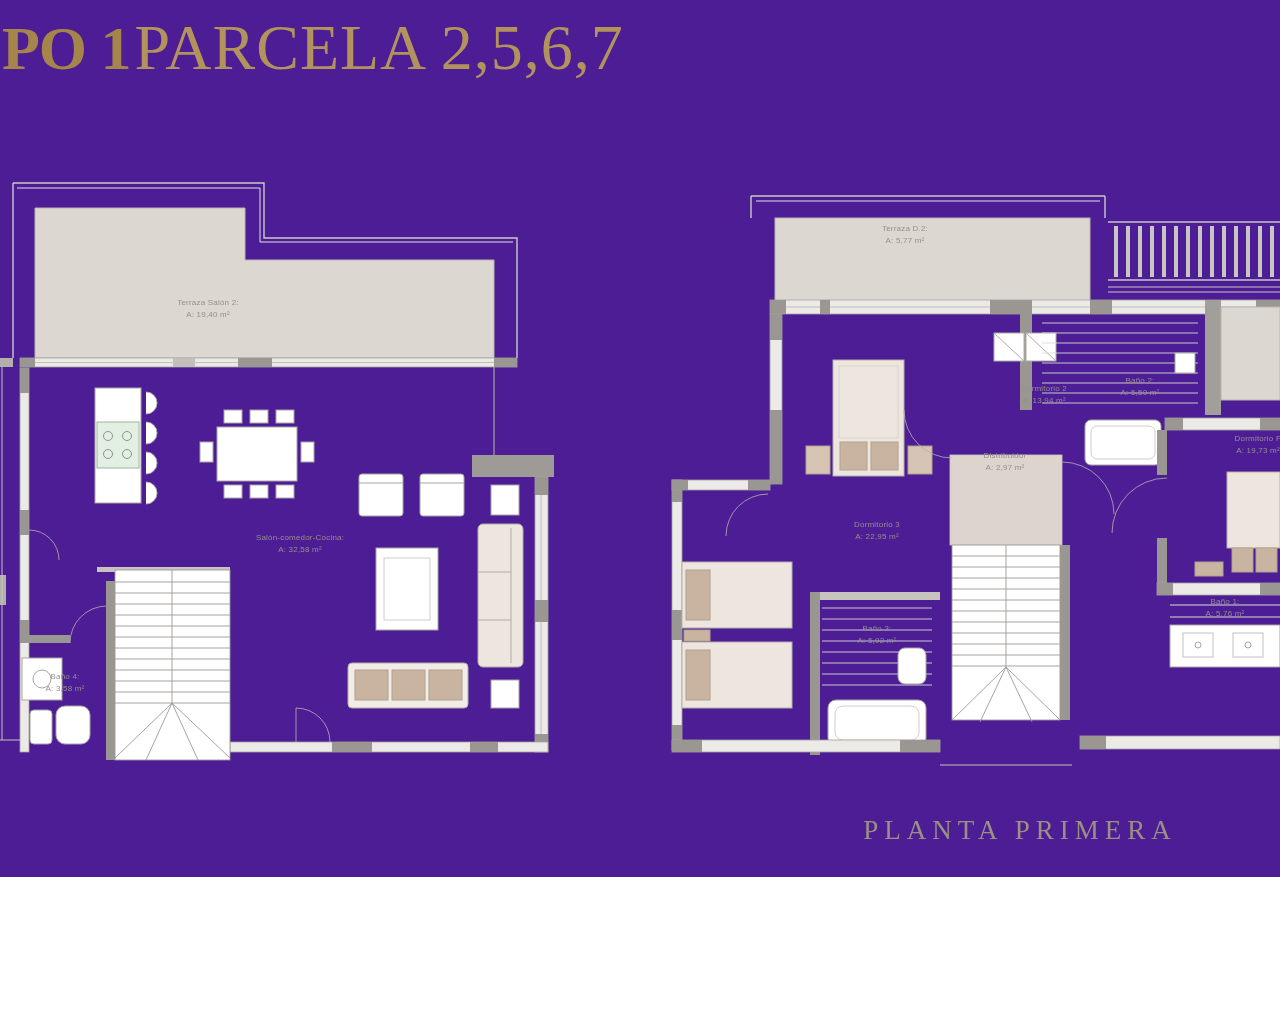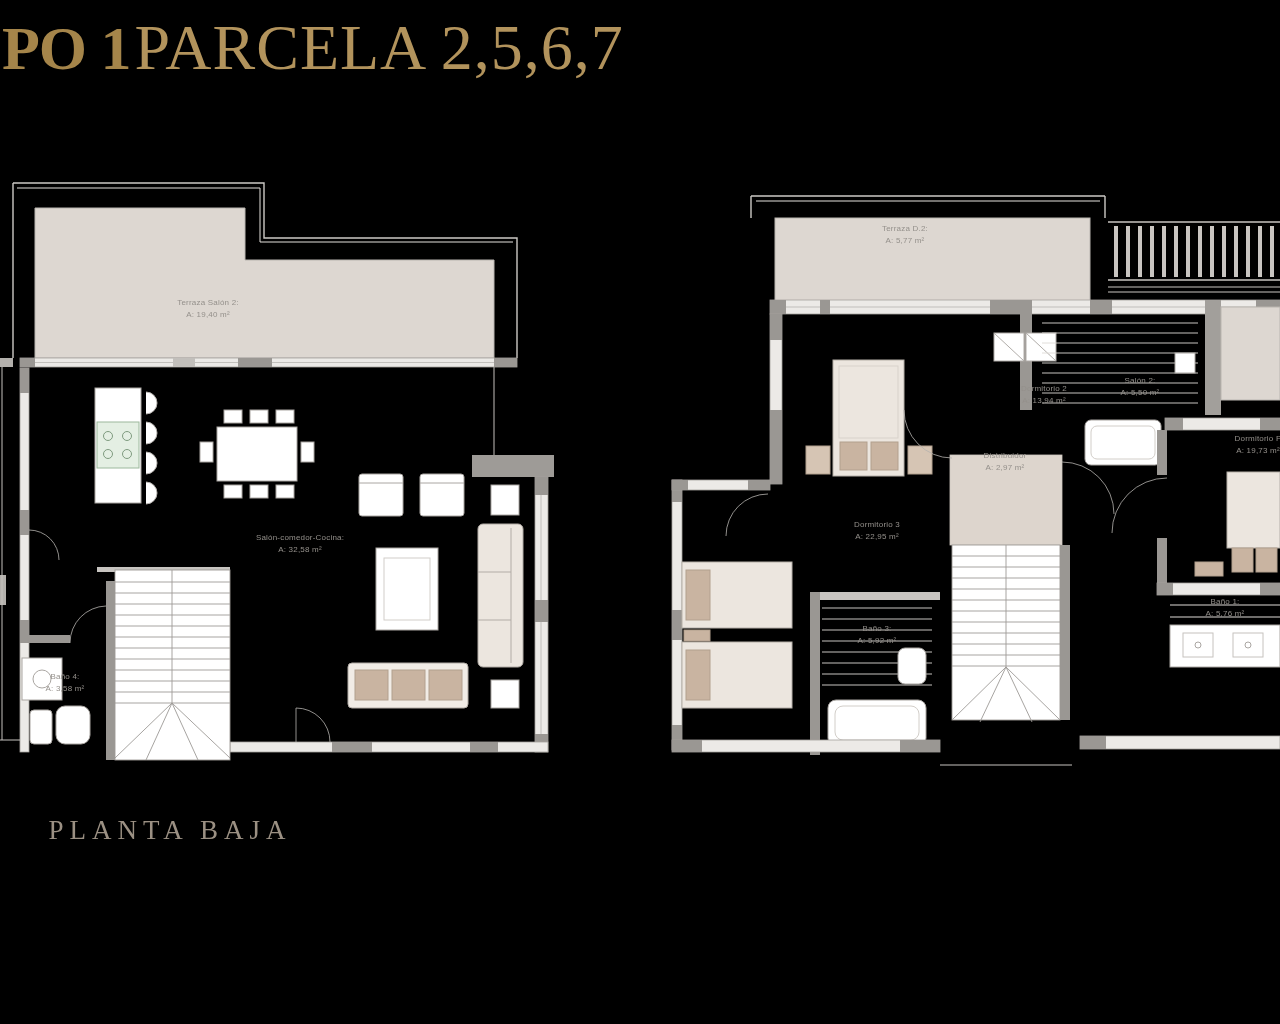--- a/index.html
+++ b/index.html
@@ -1,16 +1,16 @@
 <!DOCTYPE html>
 <html><head>
 <meta charset="utf-8">
 <style>
   html,body{margin:0;padding:0;background:#fff;}
-  #canvas{position:relative;width:1280px;height:1024px;background:#000000;overflow:hidden;
+  #canvas{position:relative;width:1280px;height:877px;background:#4c1d95;overflow:hidden;
           font-family:"Liberation Sans",sans-serif;}
   .main-title{position:absolute;left:2px;top:16px;white-space:nowrap;
               font-family:"Liberation Serif",serif;color:#b2935c;line-height:1;}
   .main-title .t-bold{font-weight:bold;font-size:62px;color:#a5854a;letter-spacing:-1px;}
   .main-title .t-rest{font-weight:normal;font-size:64px;color:#b2935c;letter-spacing:1px;}
   .plan-title{position:absolute;font-family:"Liberation Serif",serif;font-size:27px;
               letter-spacing:6px;color:#9b9083;text-align:center;}
   .room-label{position:absolute;width:170px;text-align:center;font-size:8px;
               color:#94908b;letter-spacing:.2px;line-height:1.55;}
   .room-label span{display:block;}
@@ -361,21 +361,21 @@
 
   <div class="room-label" style="left:820px;top:223px">
     <span>Terraza D.2:</span>
     <span>A: 5,77 m²</span>
   </div>
   <div class="room-label" style="left:959px;top:383px">
     <span>Dormitorio 2</span>
     <span>A: 13,94 m²</span>
   </div>
   <div class="room-label" style="left:1055px;top:375px">
-    <span>Salón 2:</span>
+    <span>Baño 2:</span>
     <span>A: 5,50 m²</span>
   </div>
   <div class="room-label" style="left:1173px;top:433px">
     <span>Dormitorio P</span>
     <span>A: 19,73 m²</span>
   </div>
   <div class="room-label" style="left:920px;top:450px">
     <span>Distribuidor</span>
     <span>A: 2,97 m²</span>
   </div>
@@ -385,15 +385,15 @@
   </div>
   <div class="room-label" style="left:792px;top:623px">
     <span>Baño 3:</span>
     <span>A: 5,92 m²</span>
   </div>
   <div class="room-label" style="left:1140px;top:596px">
     <span>Baño 1:</span>
     <span>A: 5,76 m²</span>
   </div>
 
-  <div class="plan-title" style="left:30px;top:815px;width:280px">PLANTA BAJA</div>
+  <div class="plan-title" style="left:855px;top:815px;width:330px">PLANTA PRIMERA</div>
 
 </div>
 
 </body></html>

